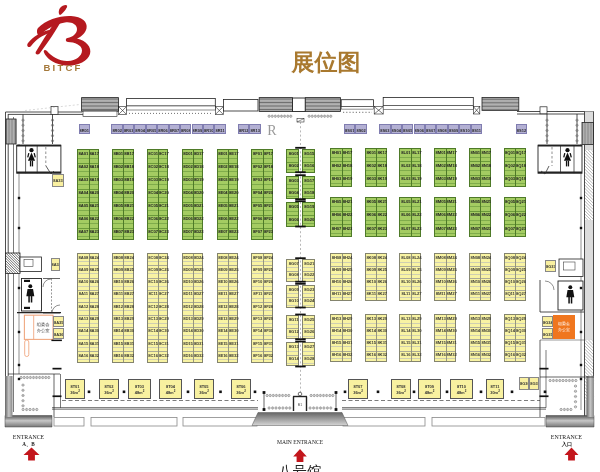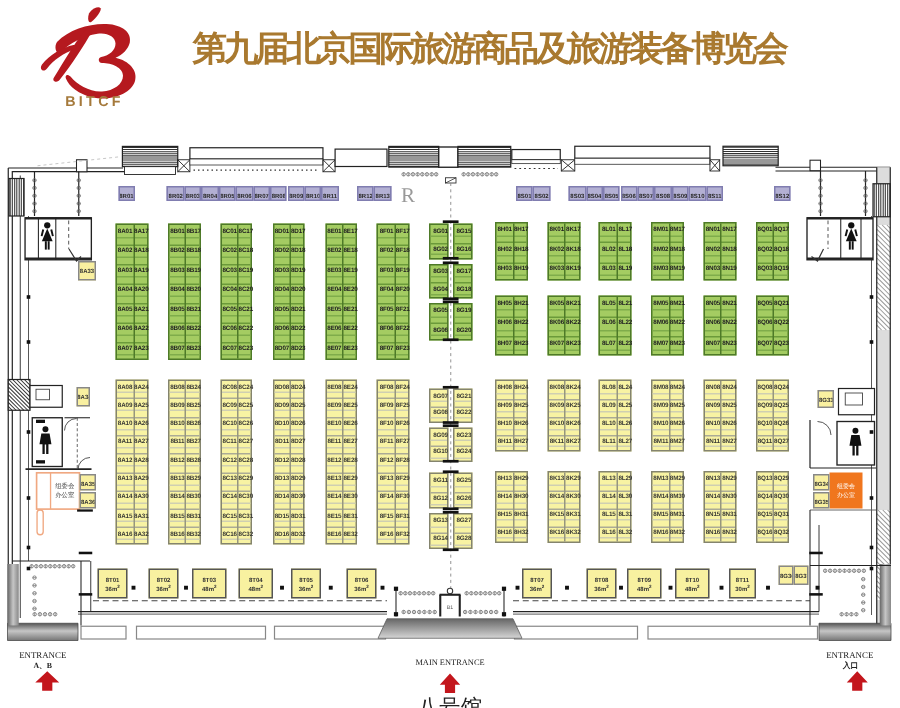--- a/index.html
+++ b/index.html
@@ -539,21 +539,21 @@
       <text x="28.5" y="438.8" font-size="5.9" font-family="Liberation Serif" fill="#222" text-anchor="middle">ENTRANCE</text>
       <text x="28.5" y="445.5" font-weight="bold" font-size="5.2" font-family="Liberation Serif" fill="#222" text-anchor="middle">A、B</text>
       <path d="M23.5,455.0 L31.5,447.5 L39.5,455.0 L34.9,455.0 L34.9,460.5 L28.1,460.5 L28.1,455.0 Z" fill="#C3161C"></path>
       <text x="300" y="443.5" font-size="5.6" font-family="Liberation Serif" fill="#222" text-anchor="middle">MAIN ENTRANCE</text>
       <path d="M293.2,456.5 L300,449 L306.8,456.5 L303.4,456.5 L303.4,462.0 L296.6,462.0 L296.6,456.5 Z" fill="#C3161C"></path>
       <text x="566.5" y="438.8" font-size="5.9" font-family="Liberation Serif" fill="#222" text-anchor="middle">ENTRANCE</text>
       <text x="567" y="445.5" font-weight="bold" font-size="5.2" font-family="Liberation Serif" fill="#222" text-anchor="middle">入口</text>
       <path d="M564.5,455.0 L571.5,447.5 L578.5,455.0 L574.9,455.0 L574.9,460.5 L568.1,460.5 L568.1,455.0 Z" fill="#C3161C"></path>
       <text x="272" y="134.5" font-size="14" font-family="Liberation Serif" fill="#999" text-anchor="middle">R</text>
     </svg>
-<div class="title">第九届北京国际旅游商品及旅游装备博览会</div>
+<div class="title2">展位图</div>
 <svg width="80" height="72" style="position:absolute;left:22px;top:4px" viewBox="0 0 80 72">
 <g fill="#B5191F">
 <path d="M38,4 C40,1.5 44,0 45,1.5 C46,3 42,8 39,10.5 C36.5,12.5 36,6.5 38,4 Z"></path>
 <path d="M16,24 C24,15.5 38,11.5 49,12 C60,12.5 66,18 64.5,24.5 C63.5,28.5 60,32.5 55,34.5 C64,36.5 70,43 68,50 C65.5,58.5 52,63.5 40,61 C30.5,59 24,53.5 22,48.5 C21,46 23,45 25,47 C29.5,52.5 38,57.5 46,57 C54,56.5 60,52 60,46.5 C60,41 52.5,38 46,38 C43.5,38 43,34.5 45.5,34 C51,33 55,29.5 55,25 C55,20.5 49.5,17.5 43,18.5 C33.5,20 24,25 19,30.5 C16,34 13.5,27.5 16,24 Z"></path>
 <path d="M33,14 C35,12.5 37.5,13.5 36.5,16 C33.5,24 27,39 20.5,50.5 C19,53 15.5,52 16.5,49.5 C21.5,38 28,20.5 33,14 Z" transform="rotate(9 26 32)"></path>
 <path d="M6,39 C11,32.5 19.5,27.5 27,26 C29.5,25.5 30,28 27.8,28.8 C21,31 13.5,36 9.5,41.5 C7,45 3.8,42 6,39 Z"></path>
 </g>
 <text x="41" y="66.5" font-size="9.5" font-weight="bold" letter-spacing="2.2" fill="#A5793B" text-anchor="middle" font-family="Liberation Sans">BITCF</text>
 </svg>
 <div class="p sb" style="left:78.5px;top:123.5px;width:11.4px;height:10.6px;font-size:4px">8R01</div>

